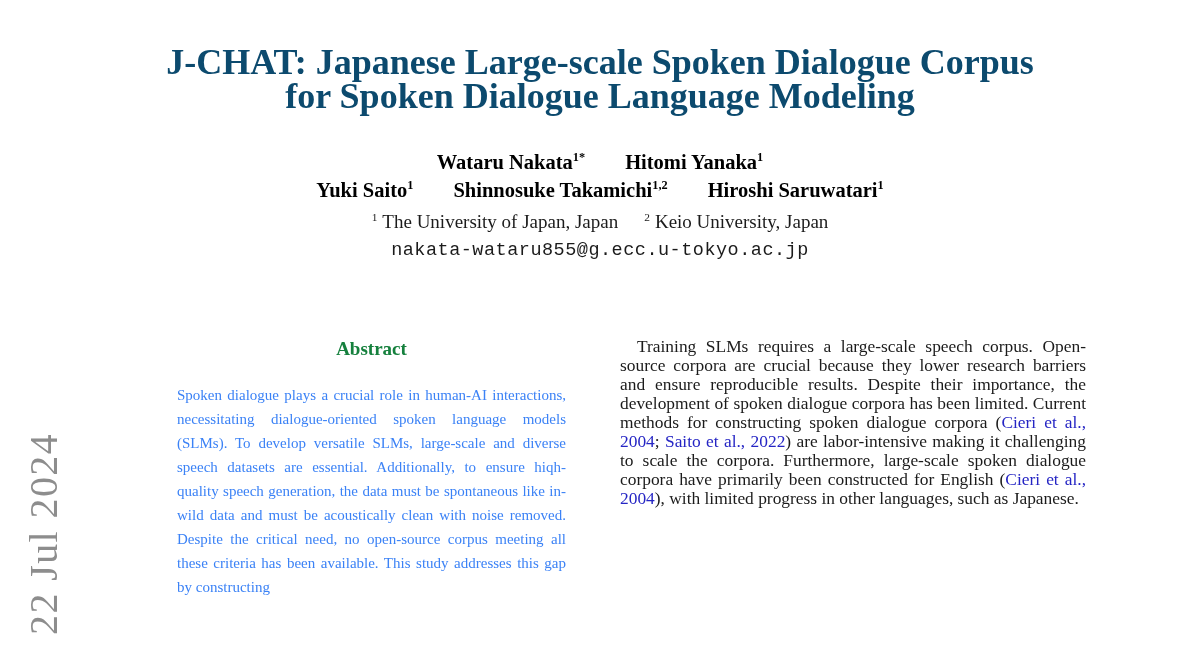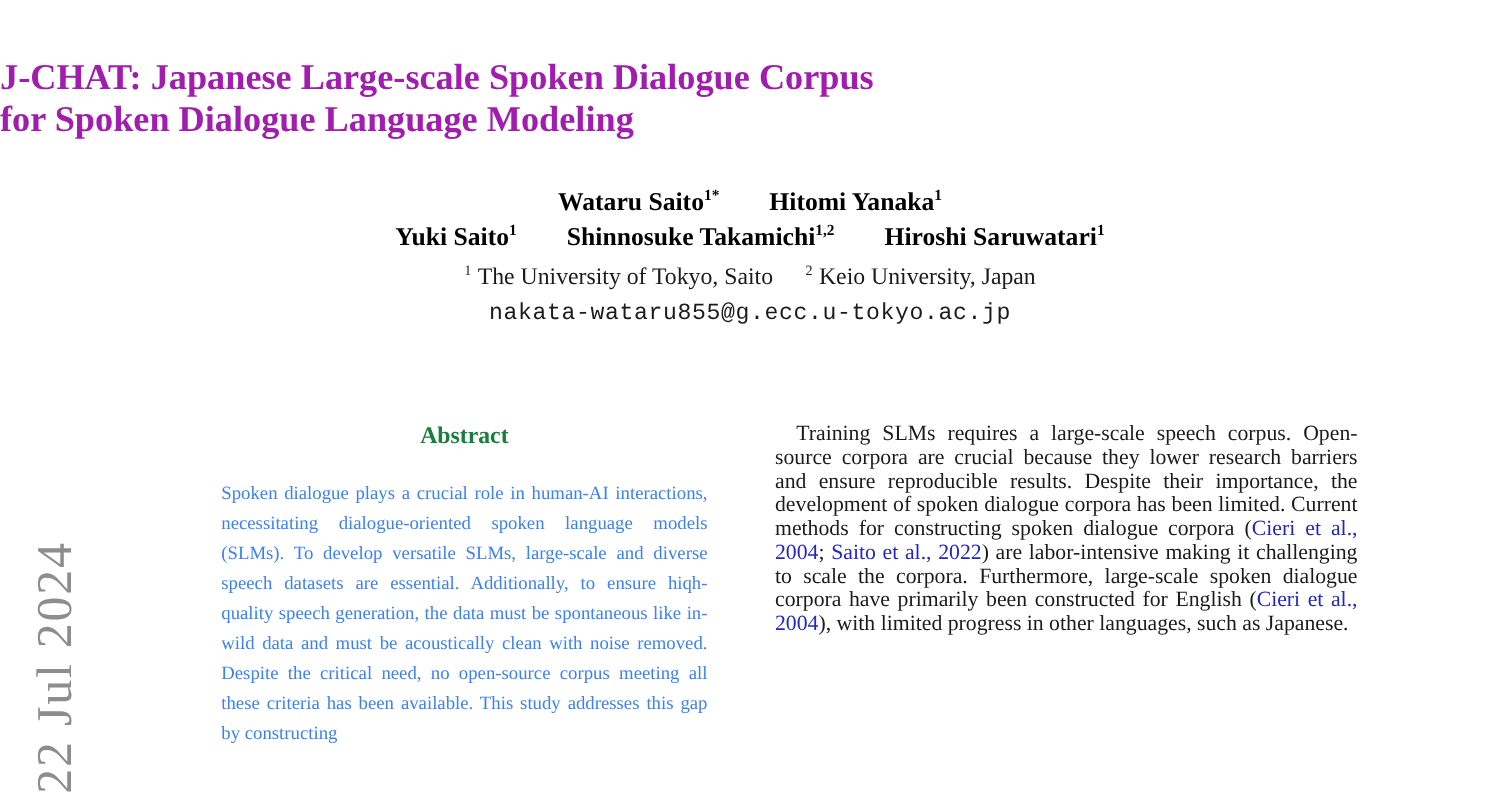--- a/index.html
+++ b/index.html
@@ -26,25 +26,25 @@
     letter-spacing: 1.4px;
     color: #8d8d8d;
     white-space: nowrap;
   }
 
   
   .title {
     position: absolute;
     left: 0; right: 0;
     top: 46px;
-    text-align: left;
+    text-align: center;
     font-weight: bold;
-    font-size: 29px;
+    font-size: 36px;
     line-height: 33.5px;
-    color: #a21caf;
+    color: #0c4a6e;
   }
 
   
   .authors { position: absolute; left: 0; right: 0; top: 149px; color: #000000; }
   .authors-row {
     display: flex;
     justify-content: center;
     gap: 40px;
     font-weight: bold;
     font-size: 20.5px;
@@ -128,32 +128,32 @@
 
   <div class="watermark">22 Jul 2024</div>
 
   <div class="title">
     <div>J-CHAT: Japanese Large-scale Spoken Dialogue Corpus</div>
     <div>for Spoken Dialogue Language Modeling</div>
   </div>
 
   <div class="authors">
     <div class="authors-row">
-      <span><span>Wataru Saito</span><sup class="idx">1*</sup></span>
+      <span><span>Wataru Nakata</span><sup class="idx">1*</sup></span>
       <span><span>Hitomi Yanaka</span><sup class="idx">1</sup></span>
     </div>
     <div class="authors-row">
       <span><span>Yuki Saito</span><sup class="idx">1</sup></span>
       <span><span>Shinnosuke Takamichi</span><sup class="idx">1,2</sup></span>
       <span><span>Hiroshi Saruwatari</span><sup class="idx">1</sup></span>
     </div>
   </div>
 
   <div class="affiliations">
-    <span><sup class="idx">1</sup><span>The University of Tokyo, Saito</span></span>
+    <span><sup class="idx">1</sup><span>The University of Japan, Japan</span></span>
     <span><sup class="idx">2</sup><span>Keio University, Japan</span></span>
   </div>
 
   <div class="email-line">
     <span>nakata-wataru855@g.ecc.u-tokyo.ac.jp</span>
   </div>
 
   <div class="abstract">
     <div class="abstract-heading">Abstract</div>
     <p class="abstract-text">Spoken dialogue plays a crucial role in human-AI interactions, necessitating dialogue-oriented spoken language models (SLMs). To develop versatile SLMs, large-scale and diverse speech datasets are essential. Additionally, to ensure hiqh-quality speech generation, the data must be spontaneous like in-wild data and must be acoustically clean with noise removed. Despite the critical need, no open-source corpus meeting all these criteria has been available. This study addresses this gap by constructing</p>

